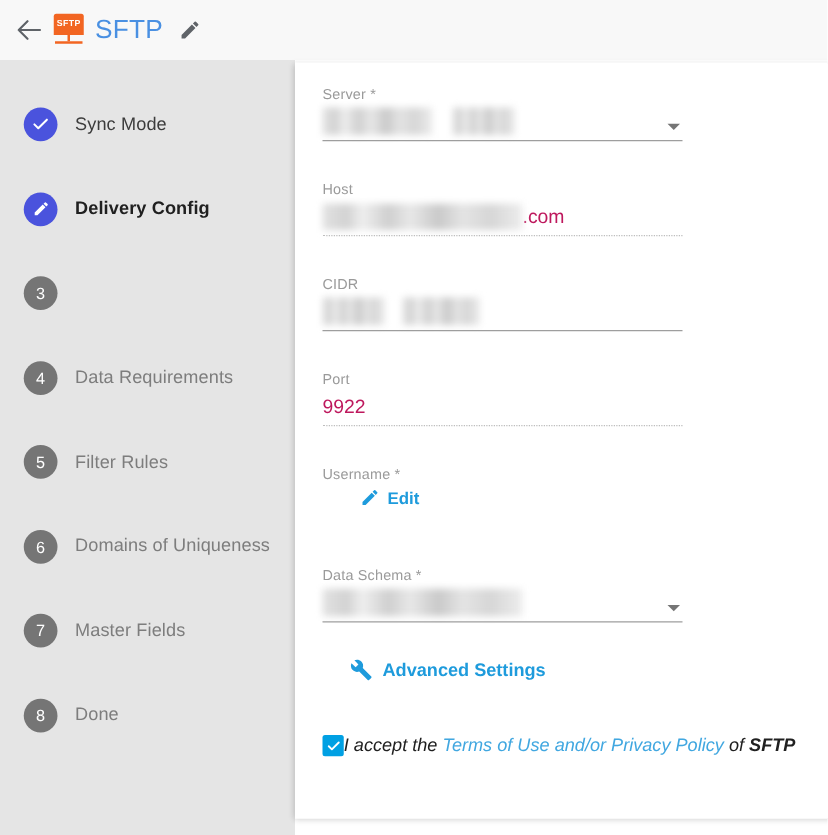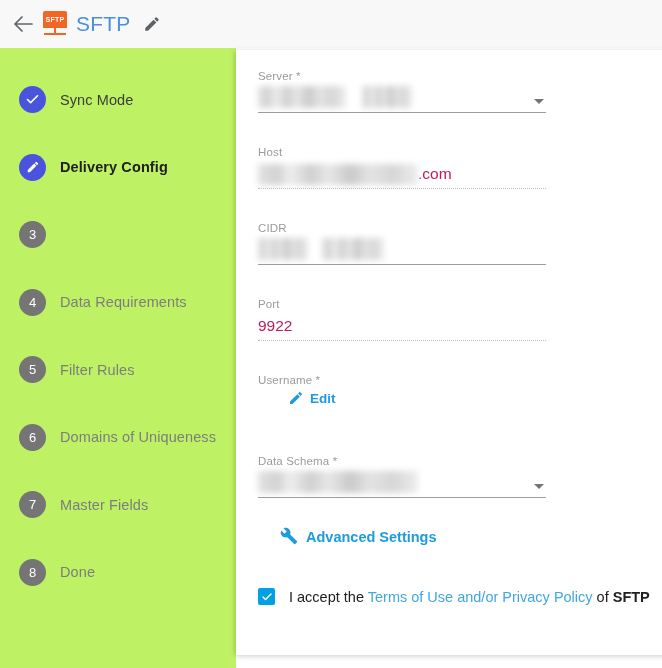--- a/index.html
+++ b/index.html
@@ -76,21 +76,21 @@
     display: flex; align-items: center; justify-content: center;
     cursor: pointer;
   }
 
   
   #sidebar {
     position: absolute;
     left: 0; top: 48px;
     width: 236px;
     height: 620px;
-    background: #bef264;
+    background: #e5e5e5;
     box-sizing: border-box;
     padding-top: 18px;
   }
   .step {
     display: flex;
     align-items: center;
     height: 67.5px;
     padding-left: 19px;
     cursor: pointer;
   }
@@ -233,24 +233,24 @@
   }
   #privacy-checkbox {
     width: 17px; height: 17px;
     background: #00a0e3;
     border-radius: 2px;
     flex: 0 0 auto;
     display: flex; align-items: center; justify-content: center;
     cursor: pointer;
   }
   #privacy-text {
-    margin-left: 14px;
     font-size: 14.5px;
     color: #202020;
     white-space: nowrap;
+    font-style: italic;
   }
   #privacy-text .link { color: #41a7e0; cursor: pointer; }
   #privacy-text .bold { font-weight: bold; }
 </style>
 </head>
 <body>
 
 <div id="header">
 
   <div id="back-arrow">

